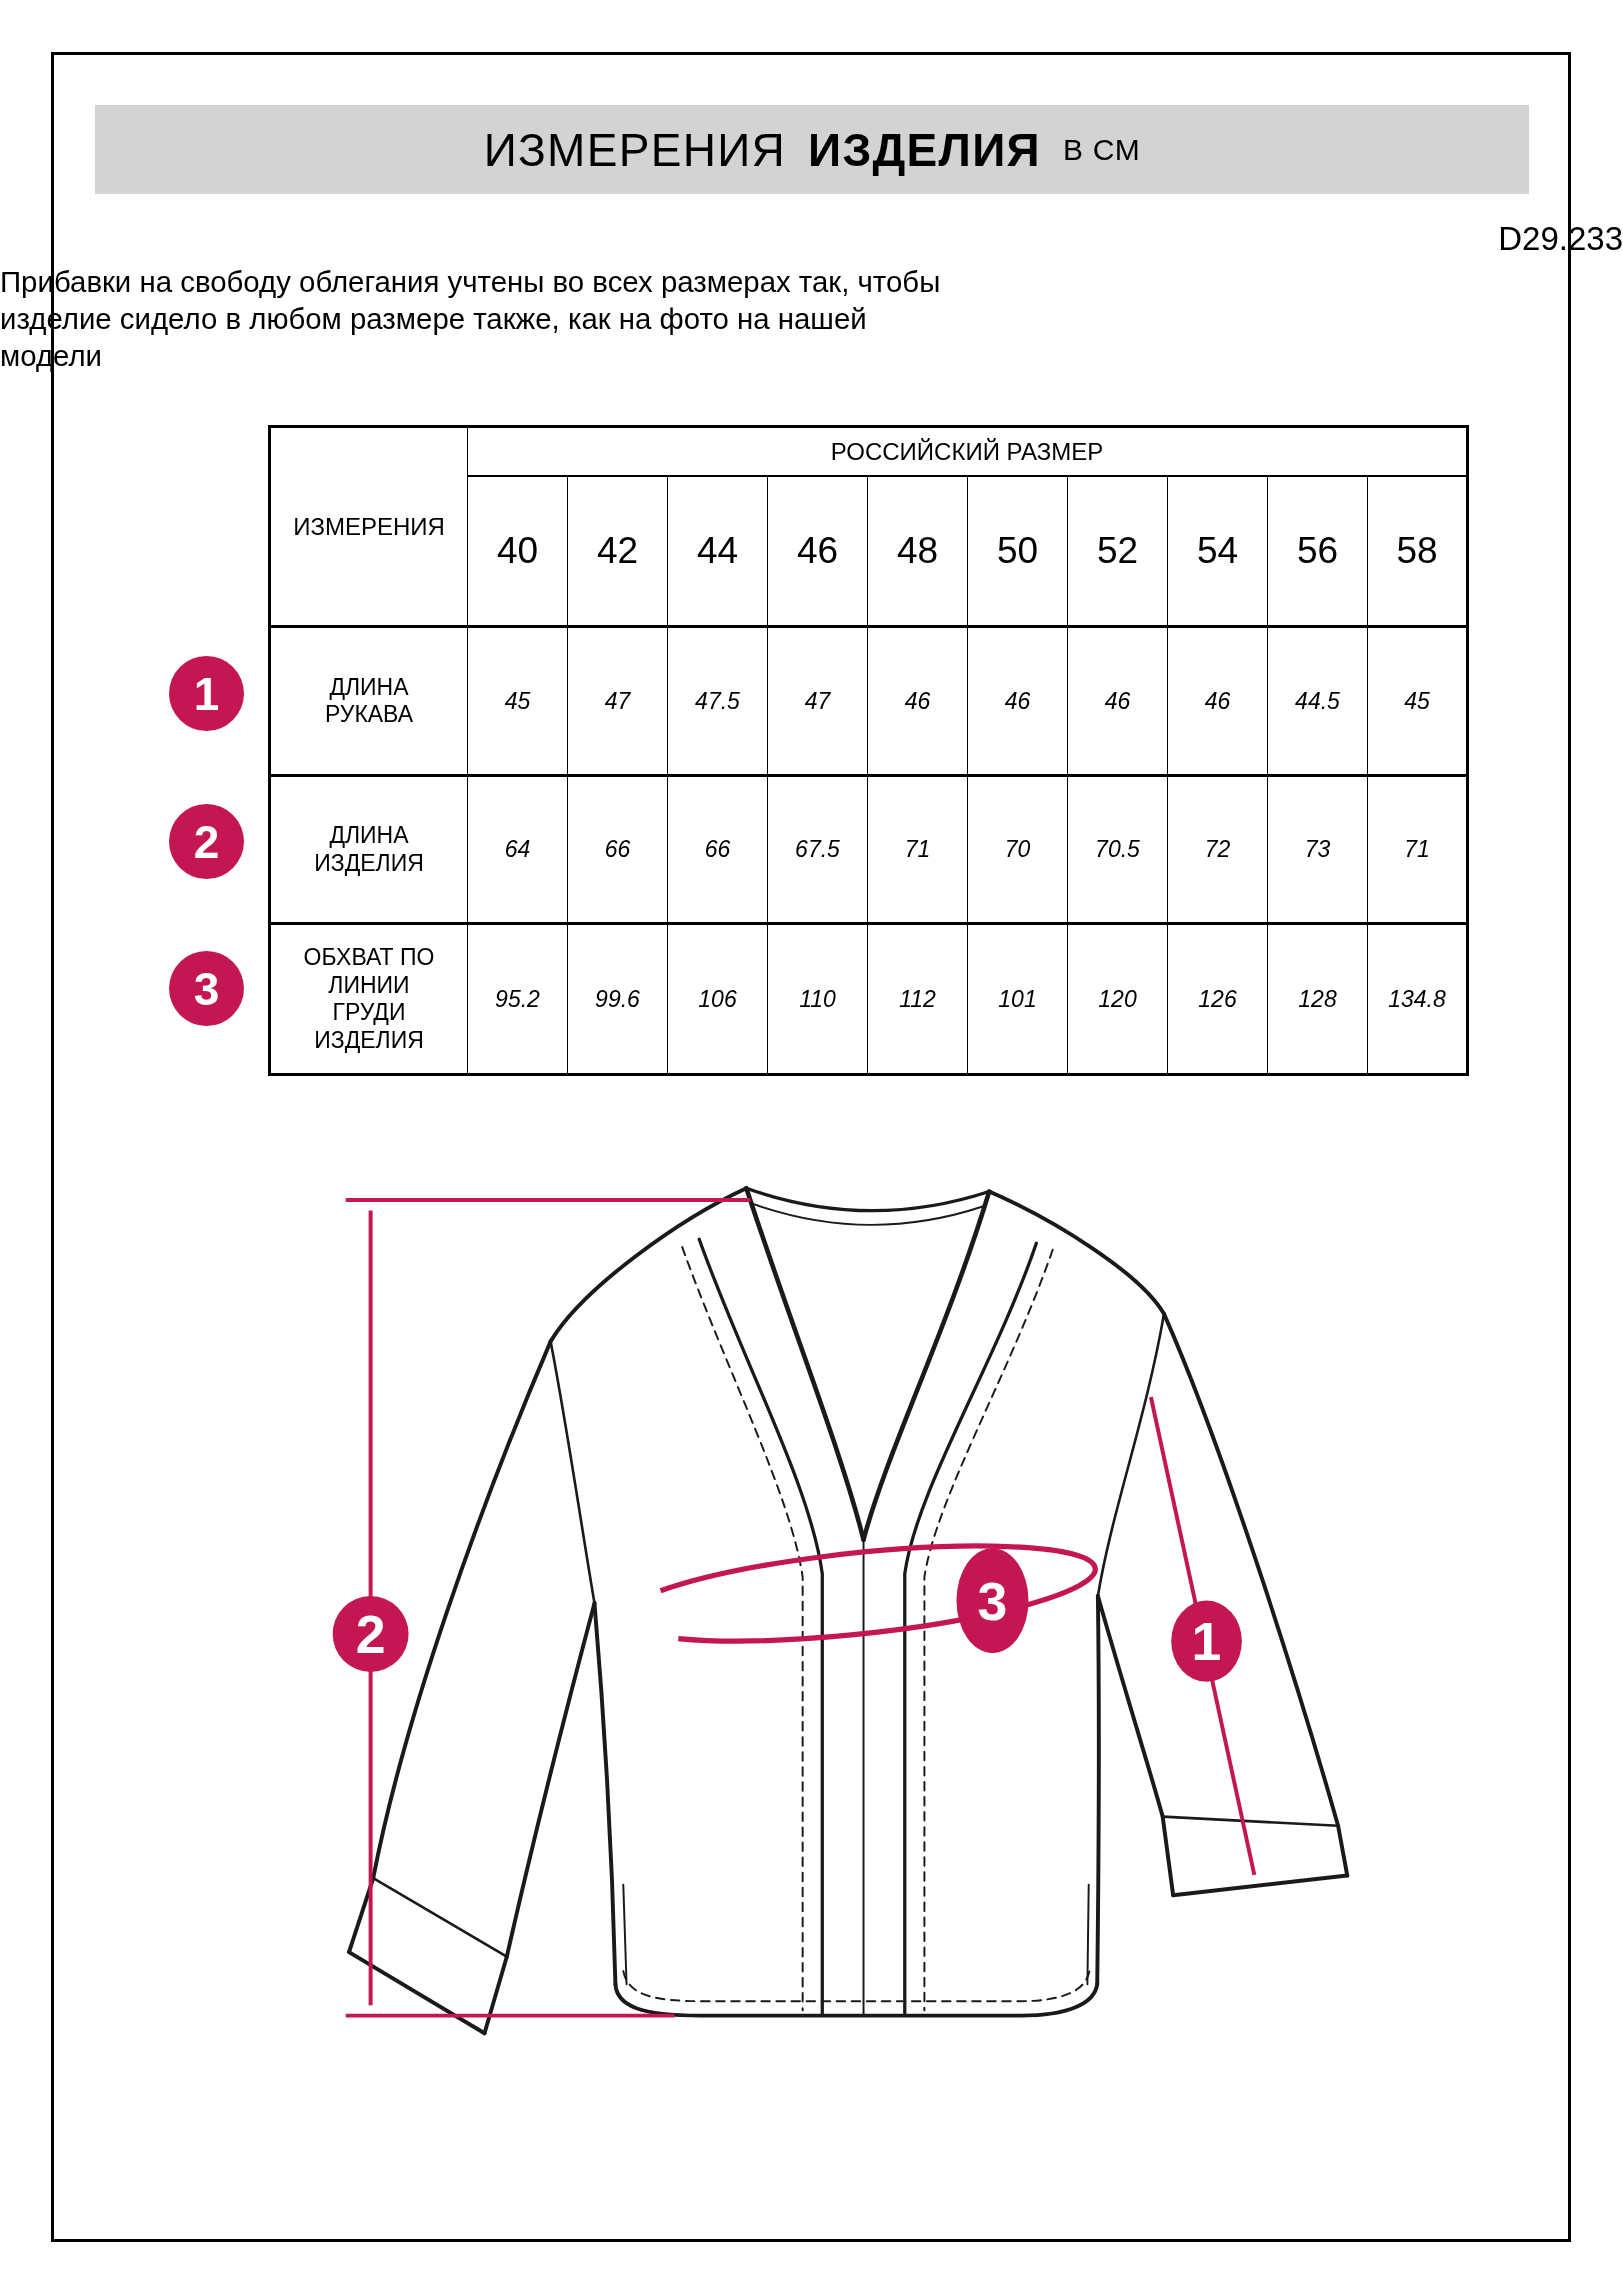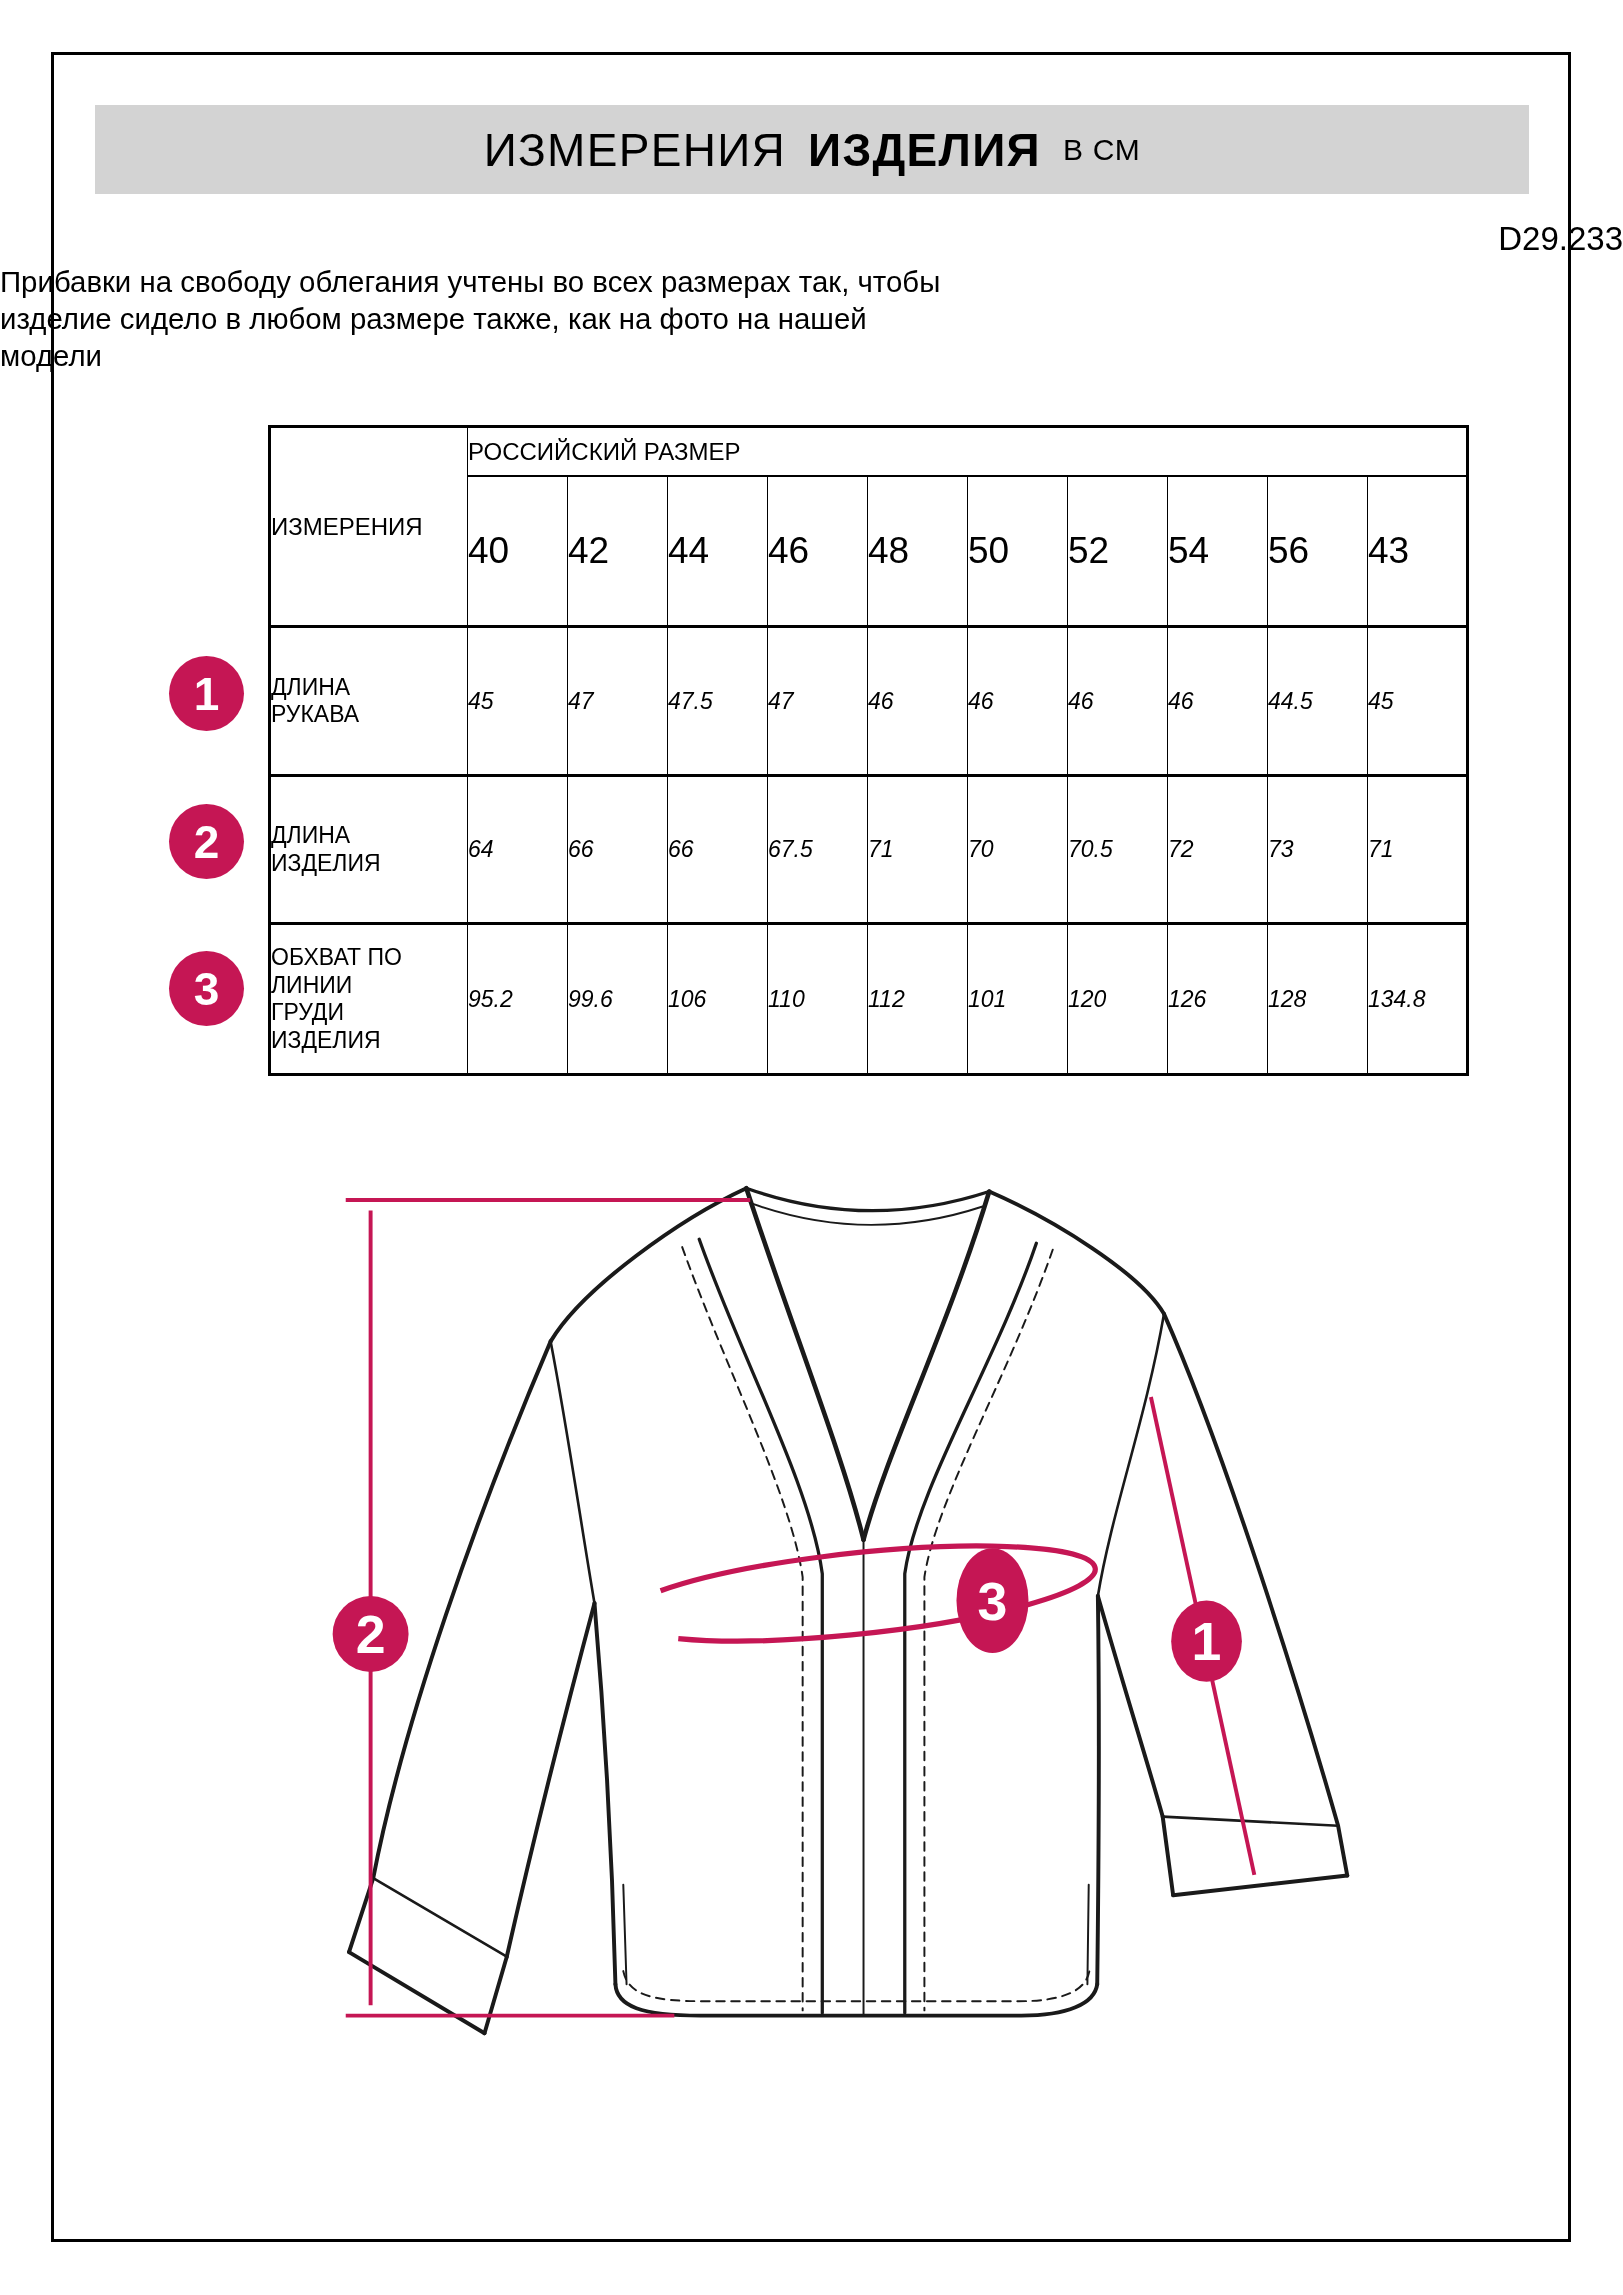--- a/index.html
+++ b/index.html
@@ -31,21 +31,21 @@
   .product-note{
     position:absolute;left:0;top:263px;width:1623px;
     font-size:29.4px;line-height:37px;white-space:pre-line;
   }
   .size-table{
     position:absolute;left:268px;top:425px;
     border-collapse:collapse;table-layout:fixed;
     border:3.3px solid #000;
   }
   .size-table td{
-    border:1.3px solid #000;text-align:left;vertical-align:middle;
+    border:1.3px solid #000;text-align:center;vertical-align:middle;
     padding:0;overflow:hidden;
   }
   .size-table .meas-header{font-size:24px;}
   .size-table .size-band{font-size:24px;border-bottom:2.6px solid #000;height:47px;}
   .size-table .size-num{font-size:37px;font-weight:normal;height:148px;}
   .size-table .row-label{font-size:23px;line-height:27.5px;white-space:pre-line;}
   .size-table .val{font-size:23px;font-style:italic;}
   .size-table tr.data-row td{border-top:3.3px solid #000;}
   .size-table tr.r1 td{height:146px;}
   .size-table tr.r2 td{height:145px;}
@@ -106,21 +106,21 @@
     <tr>
       <td class="size-num">40</td>
       <td class="size-num">42</td>
       <td class="size-num">44</td>
       <td class="size-num">46</td>
       <td class="size-num">48</td>
       <td class="size-num">50</td>
       <td class="size-num">52</td>
       <td class="size-num">54</td>
       <td class="size-num">56</td>
-      <td class="size-num">43</td>
+      <td class="size-num">58</td>
     </tr>
     <tr class="data-row r1">
       <td class="row-label">ДЛИНА
 РУКАВА</td>
       <td class="val">45</td>
       <td class="val">47</td>
       <td class="val">47.5</td>
       <td class="val">47</td>
       <td class="val">46</td>
       <td class="val">46</td>

